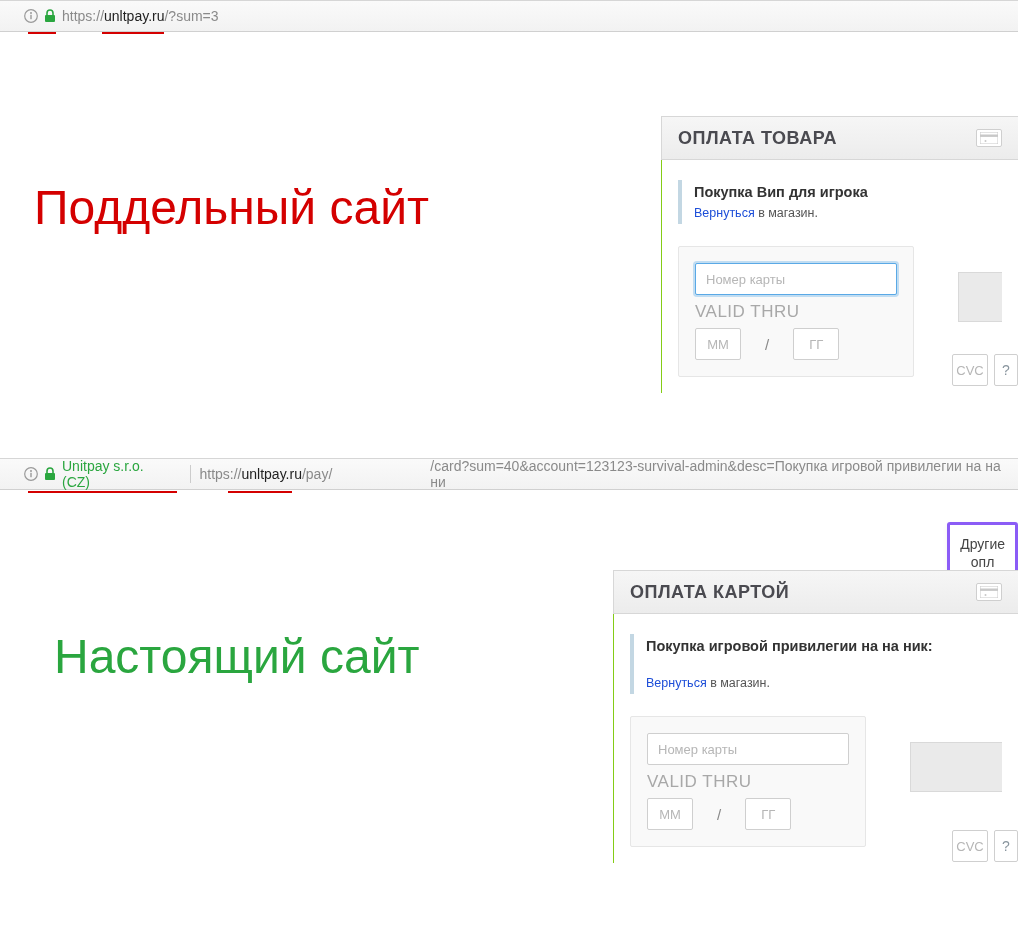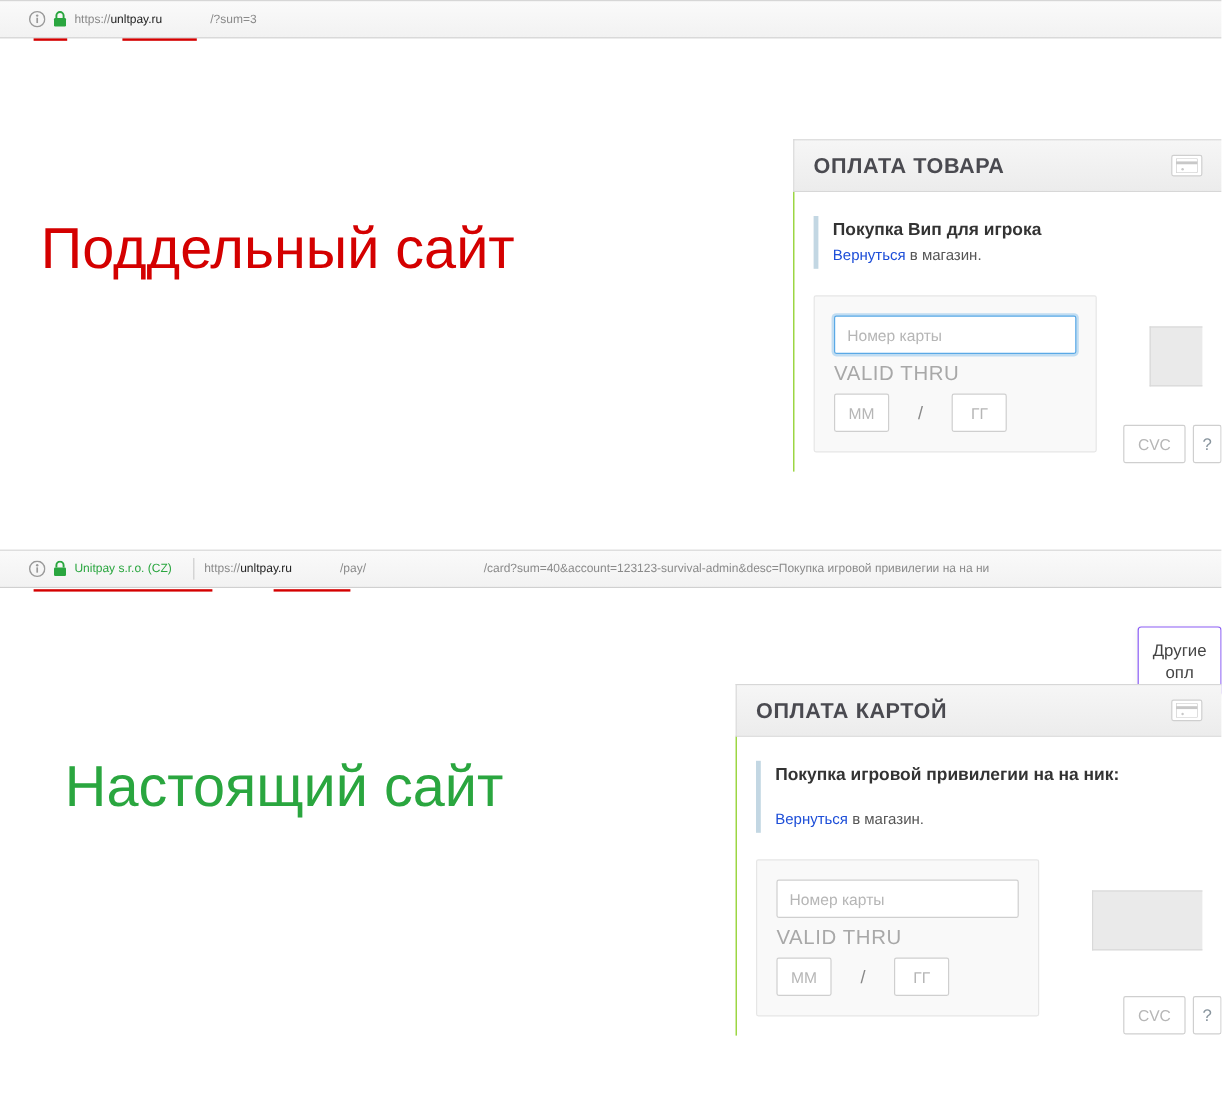--- a/index.html
+++ b/index.html
@@ -17,38 +17,38 @@
     position: absolute;
     left: 0;
     right: 0;
     height: 32px;
     background: linear-gradient(#fafafa,#f2f2f2);
     border-top: 1px solid #d6d6d6;
     border-bottom: 1px solid #d0d0d0;
     display: flex;
     align-items: center;
     padding: 0 14px 0 24px;
-    font-size: 10px;
+    font-size: 14px;
     color: #777;
   }
   .addrbar .info-icon,
   .addrbar .lock-icon { margin-right: 6px; }
   .addrbar .info-icon svg,
   .addrbar .lock-icon svg { display:block; }
   .addrbar .cert {
     color: #2aa63f;
     margin-right: 10px;
     position: relative;
   }
   .addrbar .sep {
     width:1px;height:18px;background:#ccc;margin:0 8px;
   }
   .addrbar .url-prefix { color:#8a8a8a; }
   .addrbar .url-bold  { color:#222; font-weight:400; }
-  .addrbar .url-path  { color:#8a8a8a;margin-left:40px; }
+  .addrbar .url-path  { color:#8a8a8a; }
   .underline-red {
     position:absolute;
     height:2px;
     background:#d40000;
   }
 
   
   .big-label {
     position:absolute;
     font-size:48px;
@@ -148,39 +148,39 @@
   }
   .mmyy-row{ display:flex; align-items:center; gap:24px; }
   .mini{ width:46px; text-align:center; }
   .mmyy-row .slash{ color:#888; font-size:15px; }
 
   .cvc-wrap{
     position:absolute;
     display:flex; align-items:center; gap:6px;
   }
   .cvc-input{
-    width:52px;height:32px;border:1px solid #cfcfcf;border-radius:2px;
+    width:36px;height:32px;border:1px solid #cfcfcf;border-radius:2px;
     text-align:center;font-size:13px;color:#333;
     font-family: Verdana, Geneva, sans-serif;
     margin-left: 36px;
   }
   .cvc-input::placeholder{color:#b6b6b6;}
   .cvc-q{
     width:24px;height:32px;border:1px solid #cfcfcf;border-radius:2px;
     background:#fff;color:#89959e;font-size:14px;
     display:flex;align-items:center;justify-content:center;
     cursor:pointer;
   }
 
   
   .popup{
     position:absolute;
     right:0;
     background:#fff;
-    border:1px solid #8b5cf6;
+    border:3px solid #8b5cf6;
     border-radius:3px;
     box-shadow:0 2px 5px rgba(0,0,0,.06);
     padding:10px 10px;
     font-size:14px;
     color:#444;
     line-height:1.3;
     min-width:70px;
     text-align:center;
   }
 </style>

